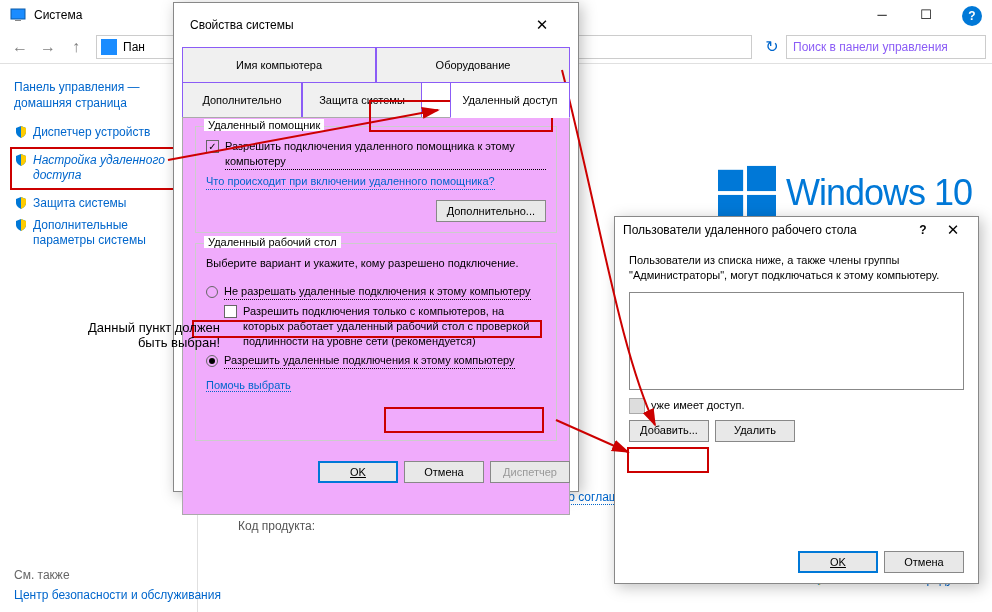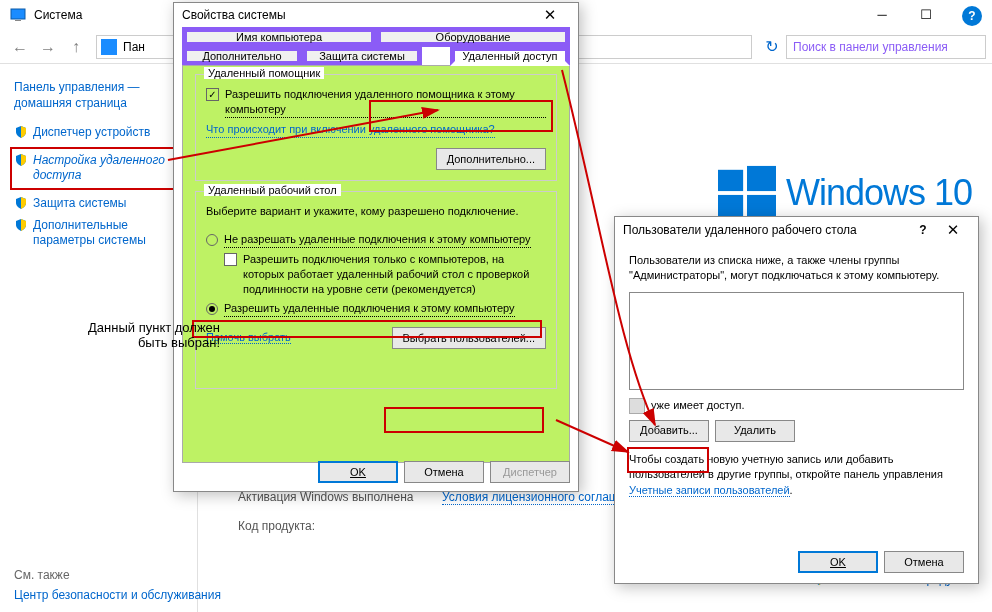--- a/index.html
+++ b/index.html
@@ -35,28 +35,28 @@
   .cp-row .lbl { width: 220px; color:#555; }
   .cp-row .val { color:#000; }
   .cp-row .link { color:#0066cc; margin-left:4px; border-bottom:1px dotted #0066cc;}
   .win10 { position:absolute; right: 20px; top: 100px; display:flex; align-items:center; gap:10px;}
   .win10 .logo { width:58px; height:58px; }
   .win10 .txt { font-size: 36px; color:#0078d7; font-weight:300; letter-spacing:-1px;}
   .help-q { position:absolute; right:10px; top:6px; width:20px;height:20px;border-radius:50%;background:#0078d7;color:#fff;display:flex;align-items:center;justify-content:center;font-size:12px;font-weight:bold;}
 
   
   .sp-window { position:absolute; left:173px; top:2px; width:406px; height:490px; background:#fff; border:1px solid #888; box-shadow: 3px 3px 14px rgba(0,0,0,.25); }
-  .sp-title { height:24px; display:flex; align-items:center; padding:0 8px; font-size:12px; }
+  .sp-title { height:44px; display:flex; align-items:center; padding:0 16px; font-size:12px; }
   .sp-title .t { flex:1; }
   .sp-title .x { width:40px; text-align:center; font-size:15px; }
   .sp-tabs { display:flex; flex-wrap:wrap; margin: 0 8px; }
   .sp-tabrow { display:flex; width:100%; }
-  .sp-tab { flex:1; border:5px solid #8b5cf6; background:#f0f0f0; height:20px; font-size:11px; display:flex;align-items:center;justify-content:center; margin-bottom:-1px; position:relative;}
+  .sp-tab { flex:1; border:1px solid #8b5cf6; background:#f0f0f0; height:36px; font-size:11px; display:flex;align-items:center;justify-content:center; margin-bottom:-1px; position:relative;}
   .sp-tab.active { background:#fff; border-bottom-color:#fff; z-index:2;margin-left:28px;}
-  .sp-content { border:1px solid #aaa; margin:0 8px 8px; padding:8px 12px; height:398px; background:#bef264; position:relative;}
+  .sp-content { border:1px solid #aaa; margin:0 8px 8px; padding:8px 12px; height:398px; background:#f0abfc; position:relative;}
   .sp-group { border:1px solid #ccc; padding: 8px 10px 10px; margin-bottom:10px; position:relative; }
   .sp-group .legend { position:absolute; top:-8px; left:8px; background:#fff; padding:0 4px; font-size:11px; }
   .sp-row { display:flex; align-items:flex-start; gap:6px; margin:4px 0; font-size:11px; line-height:1.35;}
   .sp-check { width:13px;height:13px;border:1px solid #666; display:flex;align-items:center;justify-content:center;font-size:10px; flex-shrink:0;margin-top:1px;}
   .sp-radio { width:12px;height:12px;border:1px solid #666;border-radius:50%;flex-shrink:0;margin-top:2px;display:flex;align-items:center;justify-content:center;}
   .sp-radio.sel::after{content:"";width:6px;height:6px;background:#000;border-radius:50%;}
   .sp-link { color:#0066cc; border-bottom:1px dotted #0066cc; font-size:11px;}
   .sp-btn { height:22px; border:1px solid #888; background:#e8e8e8; padding:0 10px; font-size:11px; display:inline-flex;align-items:center;justify-content:center; min-width:80px;}
   .sp-btn.default { border:2px solid #0078d7;text-decoration:underline; }
   .sp-btns { position:absolute; right:8px; bottom:8px; display:flex; gap:6px;}
@@ -245,21 +245,20 @@
       <div class="sp-row" style="margin-left:18px">
         <span class="sp-check" style="background:#fff"></span>
         <span>Разрешить подключения только с компьютеров, на которых работает удаленный рабочий стол с проверкой подлинности на уровне сети (рекомендуется)</span>
       </div>
       <div class="sp-row">
         <span class="sp-radio sel"></span>
         <span style="border-bottom:1px dotted #000">Разрешить удаленные подключения к этому компьютеру</span>
       </div>
       <div style="display:flex;justify-content:space-between;align-items:center;margin-top:10px;">
         <span class="sp-link">Помочь выбрать</span>
-        <span class="sp-btn" style="min-width:150px">Выбрать пользователей...</span>
       </div>
     </div>
   </div>
   <div class="sp-btns">
     <span class="sp-btn default">OK</span>
     <span class="sp-btn">Отмена</span>
     <span class="sp-btn" style="color:#999">Диспетчер</span>
   </div>
 
   <div class="red-box" style="left:195px;top:97px;width:184px;height:32px"></div>
@@ -278,23 +277,20 @@
   <div class="rdu-body">
     <div>Пользователи из списка ниже, а также члены группы "Администраторы", могут подключаться к этому компьютеру.</div>
     <div class="rdu-list"></div>
     <div class="rdu-access">
       <span class="u"></span>
       <span>уже имеет доступ.</span>
     </div>
     <div class="rdu-btnrow">
       <span class="sp-btn">Добавить...</span>
       <span class="sp-btn">Удалить</span>
-    </div>
-    <div>
-      <span>Чтобы создать новую учетную запись или добавить пользователей в другие группы, откройте панель управления </span><span class="sp-link">Учетные записи пользователей</span>.
     </div>
   </div>
   <div class="rdu-footer">
     <span class="sp-btn default">OK</span>
     <span class="sp-btn">Отмена</span>
   </div>
   <div class="red-box" style="left:12px;top:230px;width:82px;height:26px"></div>
 </div>
 
 <div class="arrow" style="left:168px;top:150px;width:280px;height:20px">

